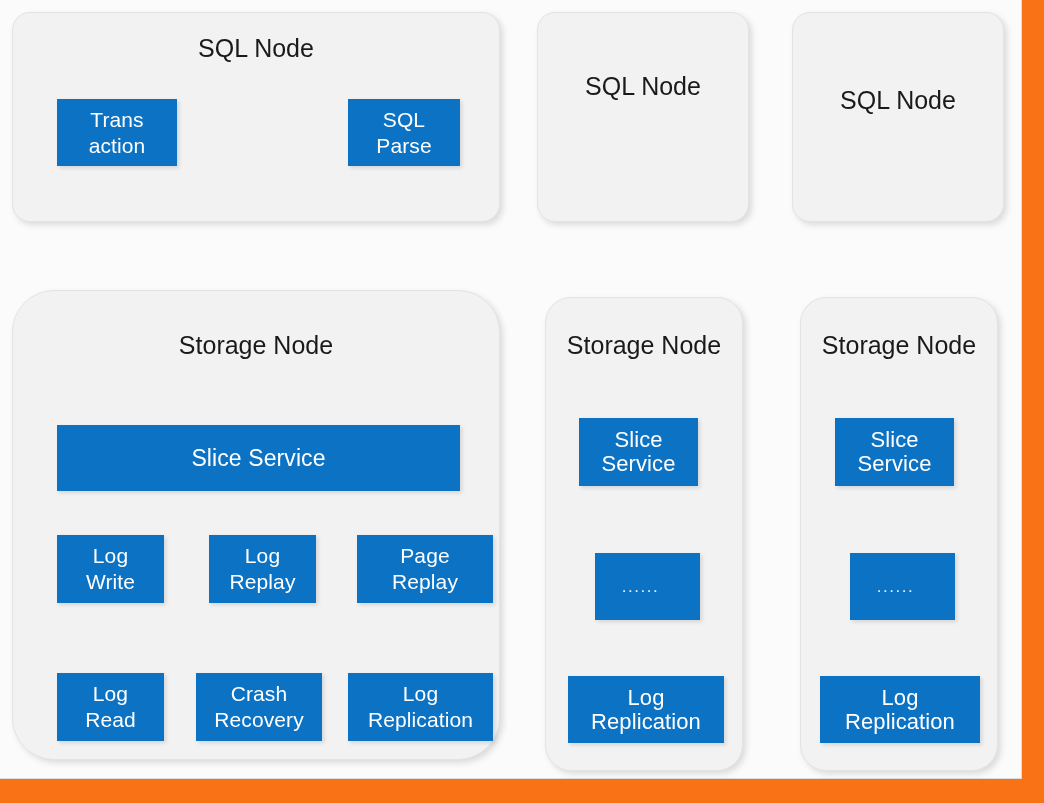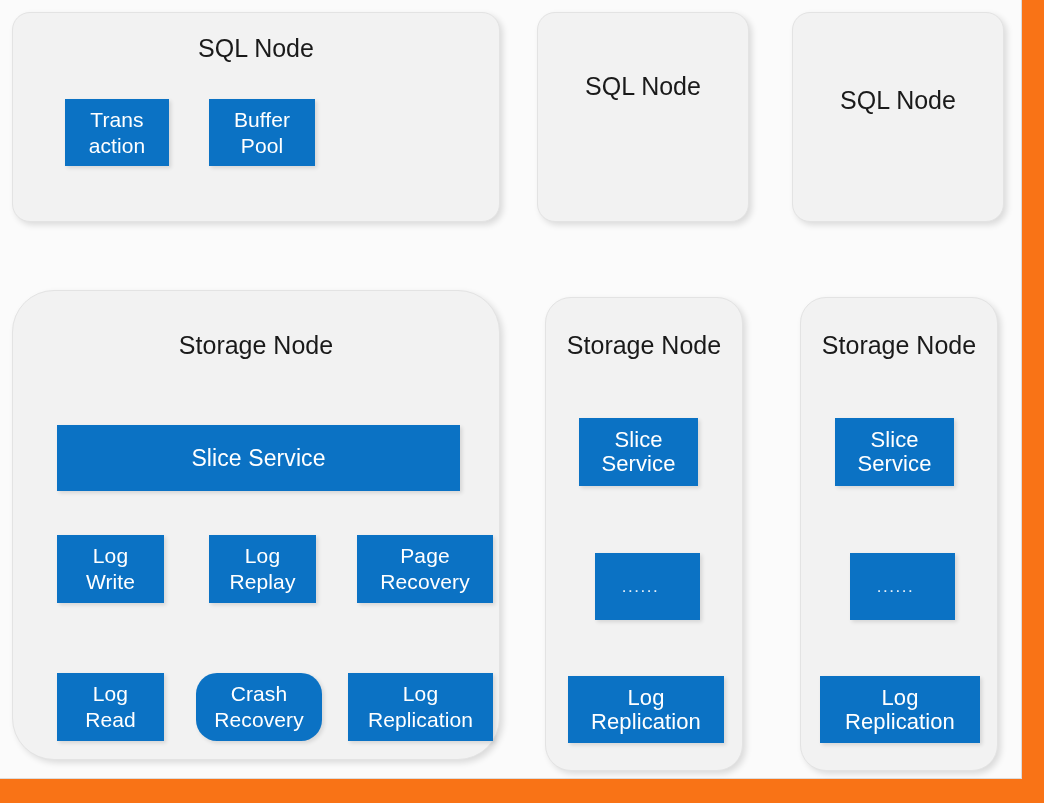--- a/index.html
+++ b/index.html
@@ -73,38 +73,38 @@
 
   
   #sql-node-1{left:12px;  top:12px;  width:488px; height:210px; border-radius:18px;}
   #sql-node-2{left:537px; top:12px;  width:212px; height:210px; border-radius:18px;}
   #sql-node-3{left:792px; top:12px;  width:212px; height:210px; border-radius:18px;}
 
   #sql-node-1 .card-title{top:20px;}
   #sql-node-2 .card-title{top:58px;}
   #sql-node-3 .card-title{top:72px;}
 
-  #box-transaction{left:65px;  top:99px; width:104px; height:67px;}
+  #box-transaction{left:57px;  top:99px; width:120px; height:67px;}
   #box-bufferpool {left:209px; top:99px; width:106px; height:67px;}
   #box-sqlparse   {left:348px; top:99px; width:112px; height:67px;}
 
   
   #storage-node-1{left:12px;  top:290px; width:488px; height:470px; border-radius:42px;}
   #storage-node-2{left:545px; top:297px; width:198px; height:474px; border-radius:26px;}
   #storage-node-3{left:800px; top:297px; width:198px; height:474px; border-radius:26px;}
   .card-title.outside{position:absolute;}
 
   #box-slice-service{left:57px; top:425px; width:403px; height:66px;}
 
   #box-log-write   {left:57px;  top:535px; width:107px; height:68px;}
   #box-log-replay  {left:209px; top:535px; width:107px; height:68px;}
   #box-page-manager{left:357px; top:535px; width:136px; height:68px;}
 
   #box-log-read       {left:57px;  top:673px; width:107px; height:68px;}
-  #box-crash-recovery {left:196px; top:673px; width:126px; height:68px;border-radius:21px;}
+  #box-crash-recovery {left:196px; top:673px; width:126px; height:68px;}
   #box-log-replication{left:348px; top:673px; width:145px; height:68px;}
 
   #box-slice-service-2     {left:579px; top:418px; width:119px; height:68px;}
   #box-ellipsis-2          {left:595px; top:553px; width:105px; height:67px;}
   #box-log-replication-2   {left:568px; top:676px; width:156px; height:67px;}
 
   #box-slice-service-3     {left:835px; top:418px; width:119px; height:68px;}
   #box-ellipsis-3          {left:850px; top:553px; width:105px; height:67px;}
   #box-log-replication-3   {left:820px; top:676px; width:160px; height:67px;}
 </style>
@@ -122,38 +122,38 @@
   <div class="card" id="sql-node-2">
     <div class="card-title">SQL Node</div>
   </div>
 
   <div class="card" id="sql-node-3">
     <div class="card-title">SQL Node</div>
   </div>
 
   <div class="box" id="box-transaction">Trans
 action</div>
-  <div class="box" id="box-bufferpool">Buffer
-Pool</div>
+  <div class="box" id="box-sqlparse">SQL
+Parse</div>
 
   <div class="card" id="storage-node-1"></div>
   <div class="card" id="storage-node-2"></div>
   <div class="card" id="storage-node-3"></div>
 
   <div class="card-title outside" id="storage-node-1" style="left:12px;top:330px;width:488px;">Storage Node</div>
   <div class="card-title outside" style="left:545px;top:330px;width:198px;">Storage Node</div>
   <div class="card-title outside" style="left:800px;top:330px;width:198px;">Storage Node</div>
 
   <div class="box wide-label" id="box-slice-service">Slice Service</div>
   <div class="box" id="box-log-write">Log
 Write</div>
   <div class="box" id="box-log-replay">Log
 Replay</div>
   <div class="box" id="box-page-manager">Page
-Recovery</div>
+Replay</div>
   <div class="box" id="box-log-read">Log
 Read</div>
   <div class="box" id="box-crash-recovery">Crash
 Recovery</div>
   <div class="box" id="box-log-replication">Log
 Replication</div>
 
   <div class="box small-label" id="box-slice-service-2">Slice
 Service</div>
   <div class="box ellipsis" id="box-ellipsis-2">......</div>

